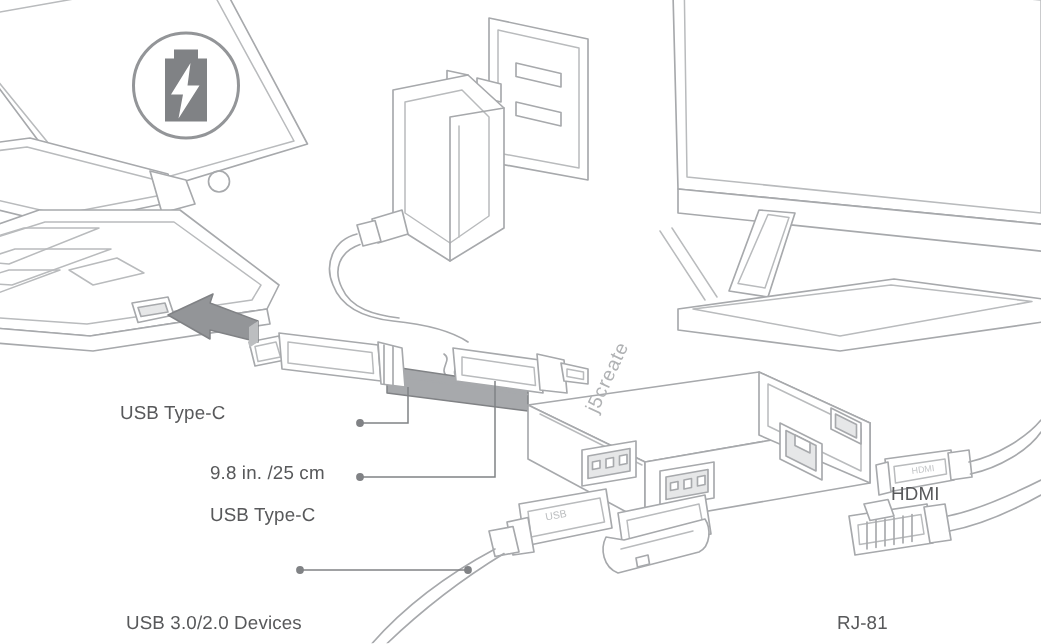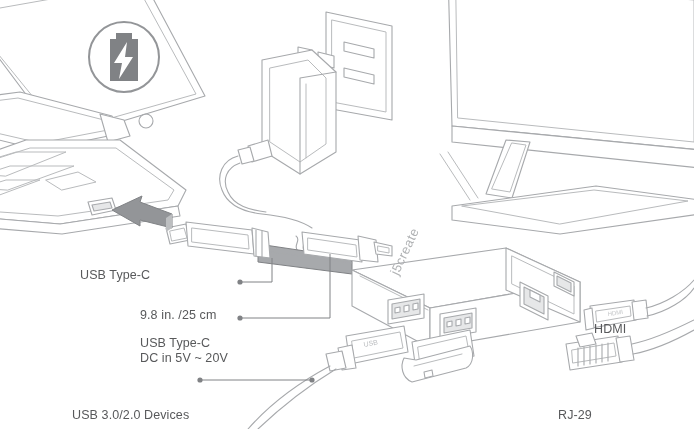--- a/index.html
+++ b/index.html
@@ -226,21 +226,20 @@
       <circle class="dot" cx="312" cy="380" r="2.6"></circle>
     </g>
   </svg>
 
   <div class="lbl" style="left:80px; top:232px;">USB Type-C</div>
 
   <div class="lbl" style="left:140px; top:272px;">9.8 in. /25 cm</div>
 
   <div class="lbl two" style="left:140px; top:300px;">USB Type-C</div>
 
-  <div class="lbl two" style="left:140px; top:315px;">DC in 5V ~ 20V</div>
-
-  <div class="lbl" style="left:72px; top:372px;">USB 3.0/2.0 Devices</div>
+
+  <div class="lbl" style="left:84px; top:372px;">USB 3.0/2.0 Devices</div>
 
   <div class="lbl" style="left:594px; top:286px;">HDMI</div>
 
-  <div class="lbl" style="left:558px; top:372px;">RJ-29</div>
+  <div class="lbl" style="left:558px; top:372px;">RJ-81</div>
 
 </div>
 
 </body></html>

